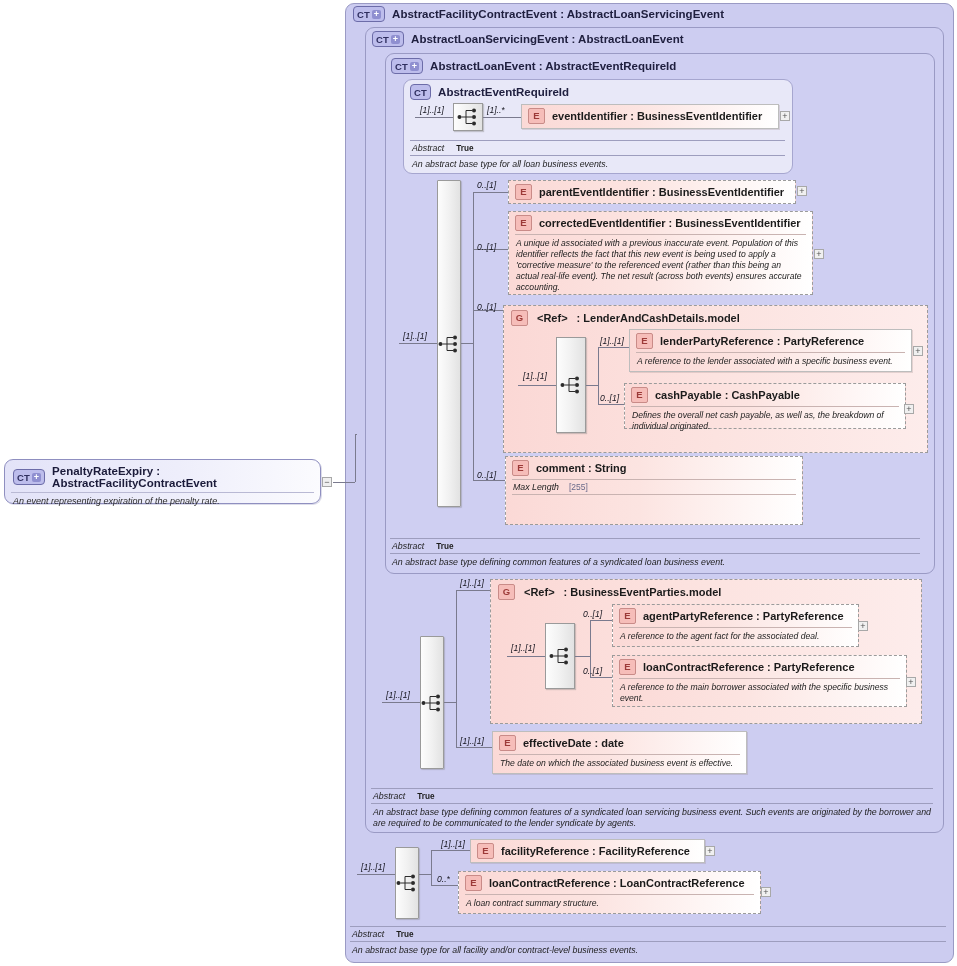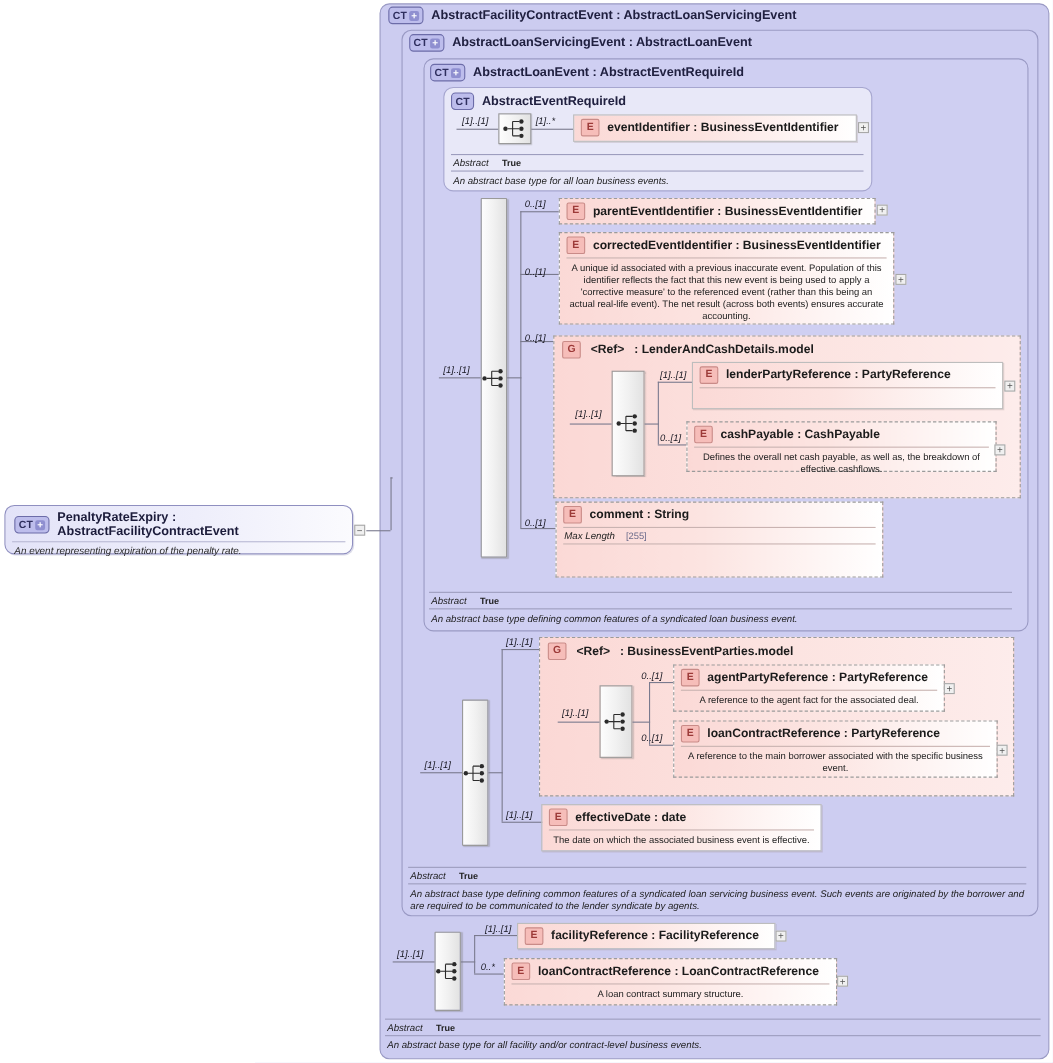--- a/index.html
+++ b/index.html
@@ -40,22 +40,22 @@
   .el.opt{border:1px dashed #9b9b9b;box-shadow:none;}
   .el-hd{display:flex;align-items:center;gap:7px;padding:3px 7px 3px 6px;}
   .e-badge{display:inline-block;width:15px;height:14px;line-height:13px;
            text-align:center;font-size:9.5px;font-weight:bold;color:#9c3a38;
            border:1px solid #c98b88;background:#f6bdb9;border-radius:2px;}
   .g-badge{display:inline-block;width:15px;height:14px;line-height:13px;
            text-align:center;font-size:9.5px;font-weight:bold;color:#9c3a38;
            border:1px solid #c98b88;background:#f6bdb9;border-radius:2px;}
   .el-name{font-size:11px;font-weight:bold;color:#1b1b1b;white-space:nowrap;}
   .hr-e{height:1px;background:#c9b3b1;margin:0 6px;}
-  .el-doc{font-size:8.6px;color:#222;padding:3px 7px 4px 7px;
-          line-height:1.28;text-align:center;}
+  .el-doc{font-size:8.6px;font-style:italic;color:#222;padding:3px 7px 4px 7px;
+          line-height:1.28;}
   .facet{display:flex;gap:10px;align-items:baseline;padding:2px 7px 2px 7px;}
   .facet-k{font-size:8.8px;font-style:italic;color:#222;}
   .facet-v{font-size:8.5px;color:#6a6a8a;}
 
   
   .grp{border:1px dashed #9b9b9b;
        background:linear-gradient(to right,#fbd8d5 0%,#fce3e0 50%,#fdeceb 100%);}
   .grp-hd{display:flex;align-items:center;gap:9px;padding:4px 8px 2px 7px;}
   .grp-ref{font-size:11px;font-weight:bold;color:#1b1b1b;}
   .grp-name{font-size:11px;font-weight:bold;color:#1b1b1b;}
@@ -237,32 +237,33 @@
 <div class="abs wire wire-h" style="left:586px;top:385px;width:13px;height:1px;"></div>
 
 <div class="abs wire wire-h" style="left:598px;top:347px;width:33px;height:1px;"></div>
 <div class="abs card" style="left:600px;top:336px;">[1]..[1]</div>
 <div class="abs el" style="left:629px;top:329px;width:283px;height:43px;">
   <div class="el-hd">
     <span class="e-badge">E</span>
     <span class="el-name">lenderPartyReference : PartyReference</span>
   </div>
   <div class="hr-e"></div>
+  <div class="el-doc">A reference to the lender associated with a specific business event.</div>
 </div>
 <div class="abs exp" style="left:913px;top:346px;">+</div>
 
 <div class="abs wire wire-h" style="left:598px;top:404px;width:26px;height:1px;"></div>
 <div class="abs card" style="left:600px;top:393px;">0..[1]</div>
 <div class="abs el opt" style="left:624px;top:383px;width:282px;height:46px;">
   <div class="el-hd">
     <span class="e-badge">E</span>
     <span class="el-name">cashPayable : CashPayable</span>
   </div>
   <div class="hr-e"></div>
-  <div class="el-doc">Defines the overall net cash payable, as well as, the breakdown of effective cashflows.</div>
+  <div class="el-doc">Defines the overall net cash payable, as well as, the breakdown of individual originated.</div>
 </div>
 <div class="abs exp" style="left:904px;top:404px;">+</div>
 
 <div class="abs wire wire-h" style="left:473px;top:480px;width:33px;height:1px;"></div>
 <div class="abs card" style="left:477px;top:470px;">0..[1]</div>
 <div class="abs el opt" style="left:505px;top:456px;width:298px;height:69px;">
   <div class="el-hd">
     <span class="e-badge">E</span>
     <span class="el-name">comment : String</span>
   </div>

